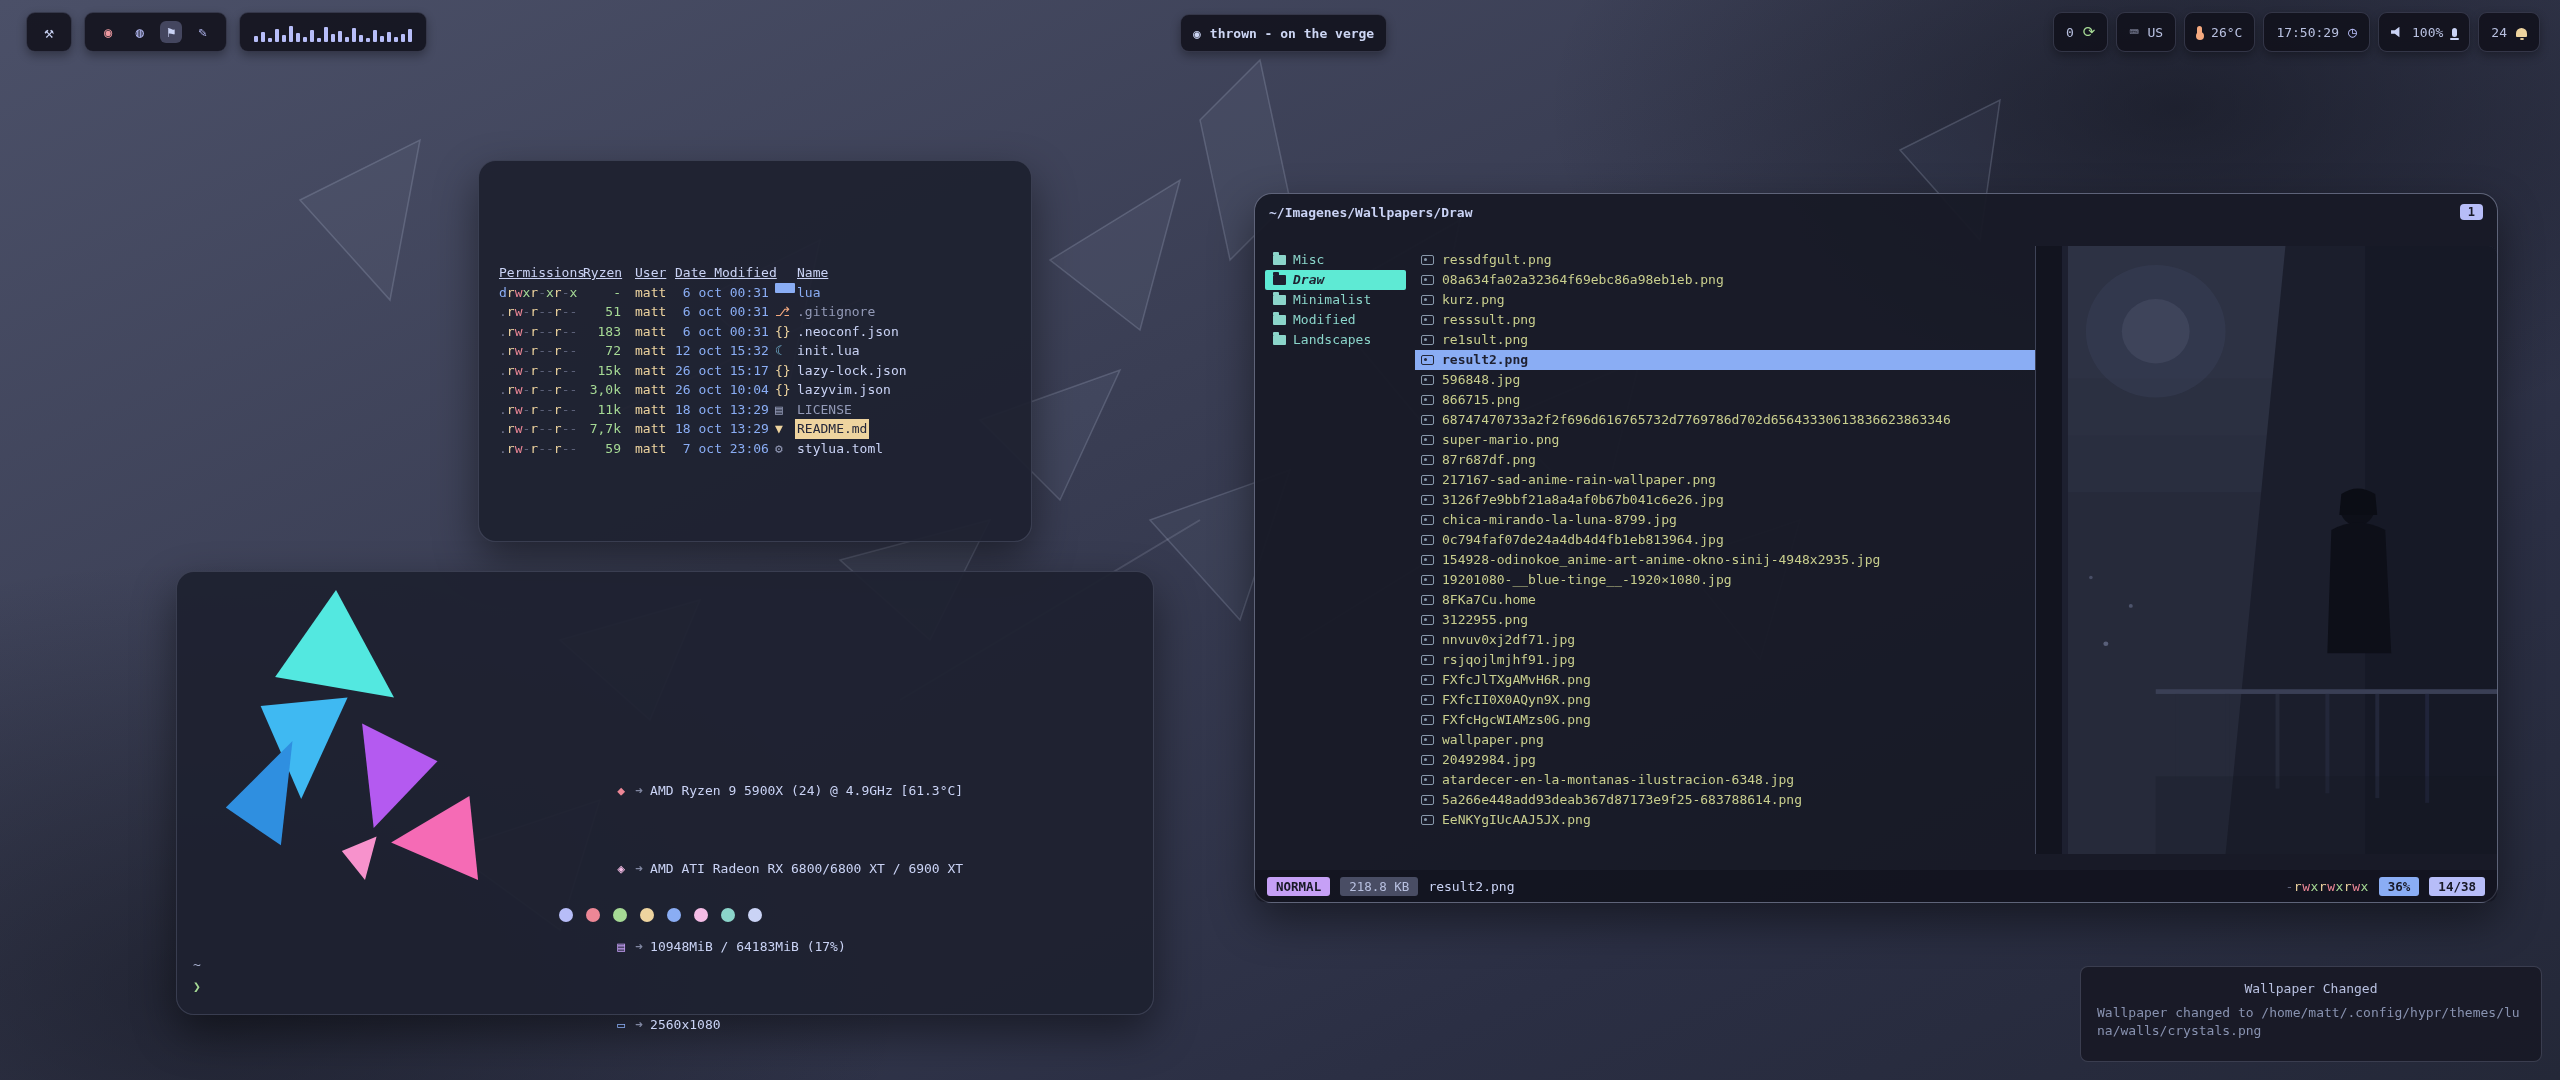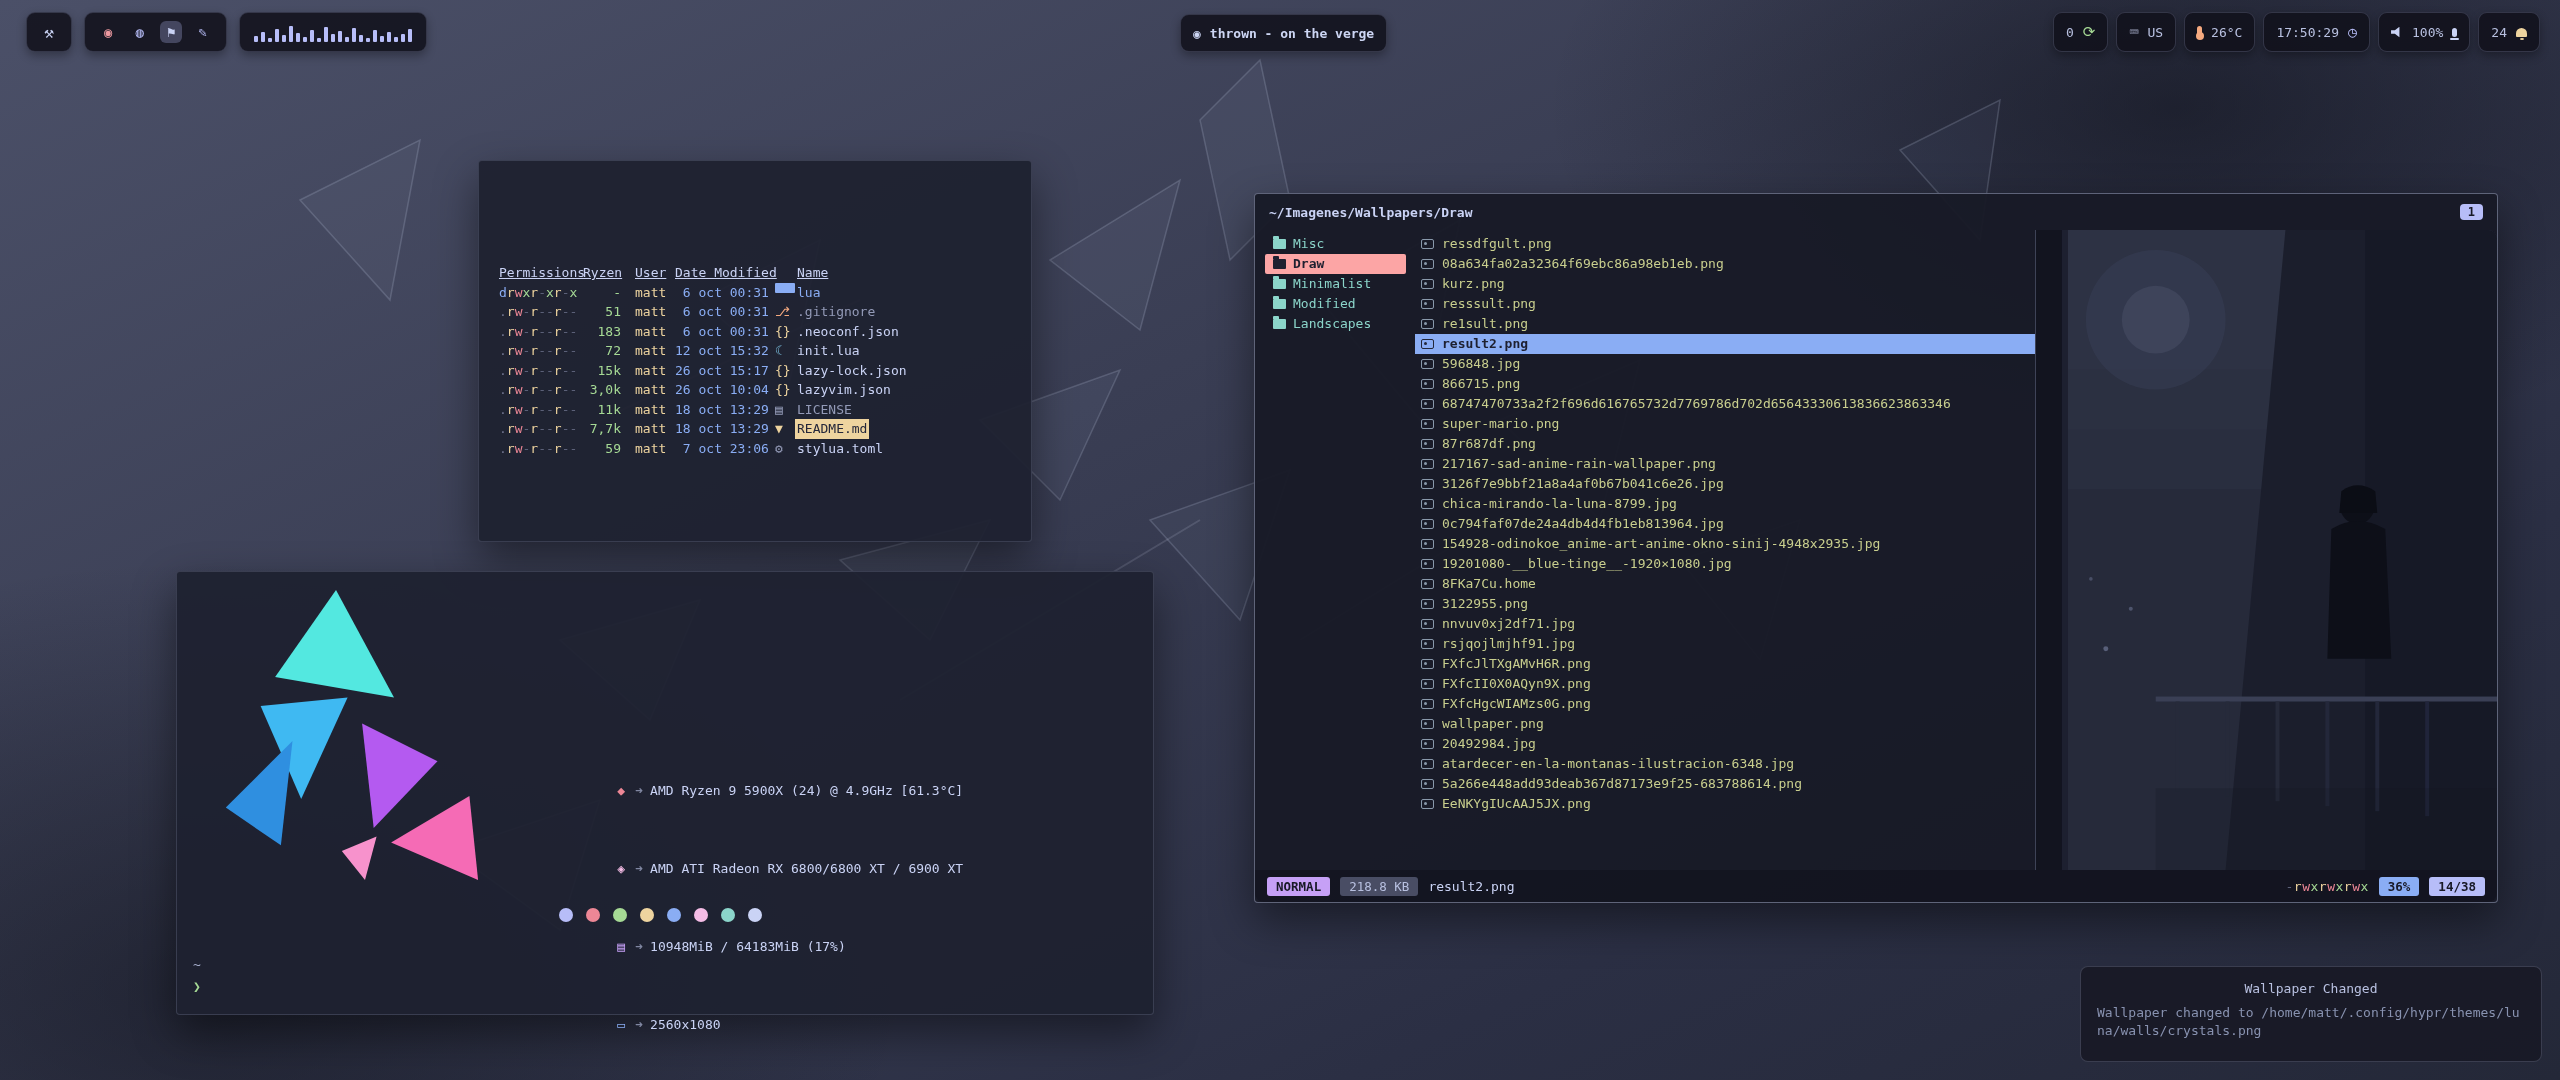--- a/index.html
+++ b/index.html
@@ -45,21 +45,21 @@
   .icon-thermo { width:5px; height:12px; background:currentColor; border-radius:3px; display:inline-block; position:relative; color:#f5a97f; }
   .icon-thermo::after { content:""; position:absolute; left:-1.5px; bottom:-2px; width:8px; height:8px; background:currentColor; border-radius:50%; }
 
   .icon-folder { width:13px; height:10px; background:currentColor; display:inline-block; position:relative; border-radius:1px; vertical-align:-1px; }
   .icon-folder::before { content:""; position:absolute; top:-3px; left:0; width:6px; height:3px; background:currentColor; border-radius:1px 1px 0 0; }
   .icon-image { width:13px; height:10px; border:1px solid currentColor; display:inline-block; position:relative; border-radius:2px; vertical-align:-1px; opacity:.95; }
   .icon-image::after { content:""; position:absolute; left:2px; top:2px; width:3px; height:3px; background:currentColor; border-radius:50%; }
 
   
   .window { position:absolute; background:rgba(30,33,48,.94); border:1px solid rgba(110,115,141,.35);
-    border-radius:4px; box-shadow:0 18px 44px rgba(0,0,0,.45); }
+    border-radius:18px; box-shadow:0 18px 44px rgba(0,0,0,.45);gap:16px; }
 
   
   .terminal { left:478px; top:160px; width:554px; height:382px; padding:24px 20px; font-size:13px; }
   .tline { height:19.5px; line-height:19.5px; white-space:pre; overflow:hidden; }
   .tline span { white-space:pre; }
   .p-sym { color:#a6da95; font-weight:bold; }
   .trow { display:flex; }
   .col-perm { display:inline-block; width:84px; }
   .col-size { display:inline-block; width:38px; text-align:right; color:#a6da95; margin-right:8px; }
   .col-user { display:inline-block; width:40px; color:#eed49f; margin-left:6px; }
@@ -84,21 +84,21 @@
 
   
   .fm { left:1254px; top:193px; width:1244px; height:710px; background:rgba(24,26,38,.96);
     border:1px solid rgba(165,173,203,.5); font-size:13px; display:flex; flex-direction:column; }
   .fm-top { height:36px; display:flex; align-items:center; padding:0 14px; }
   .fm-path { color:#cad3f5; font-weight:bold; }
   .fm-tab { margin-left:auto; background:#b7bdf8; color:#181926; font-weight:bold; padding:1px 8px; border-radius:4px; font-size:12px; }
   .fm-body { flex:1; display:flex; overflow:hidden;justify-content:space-between; }
   .fm-side { width:152px; padding:4px 0 0 10px; border-right:1px solid rgba(54,58,79,.0); }
   .fm-srow { height:20px; line-height:20px; color:#8bd5ca; display:flex; align-items:center; gap:7px; padding:0 8px; border-radius:2px; white-space:nowrap; }
-  .fm-srow.selected { background:#fca5a5; color:#1e2030; font-weight:bold; }
+  .fm-srow.selected { background:#5eead4; color:#1e2030; font-weight:bold;font-style:italic; }
   .fm-list { flex:1; padding:4px 0 0 8px; overflow:hidden; }
   .fm-frow { height:20px; line-height:20px; color:#c9cf8e; display:flex; align-items:center; gap:8px; padding:0 6px; white-space:nowrap; overflow:hidden; }
   .fm-frow .icon-image { color:#8fa0b3; flex:none; }
   .fm-frow.selected { background:#8aadf4; color:#1e2030; font-weight:bold; }
   .fm-frow.selected .icon-image { color:#1e2030; }
   .fm-preview { width:462px; border-left:1px solid rgba(73,77,100,.8); overflow:hidden; border-radius:0 9px 0 0; }
   .fm-preview svg { display:block; width:100%; height:100%; }
   .fm-status { height:32px; display:flex; align-items:center; gap:10px; padding:0 12px; background:rgba(17,17,27,.55); border-radius:0 0 9px 9px; }
   .badge { padding:2px 9px; border-radius:3px; font-size:12.5px; font-weight:bold; }
   .badge.mode { background:#c6a0f6; color:#181926; }

